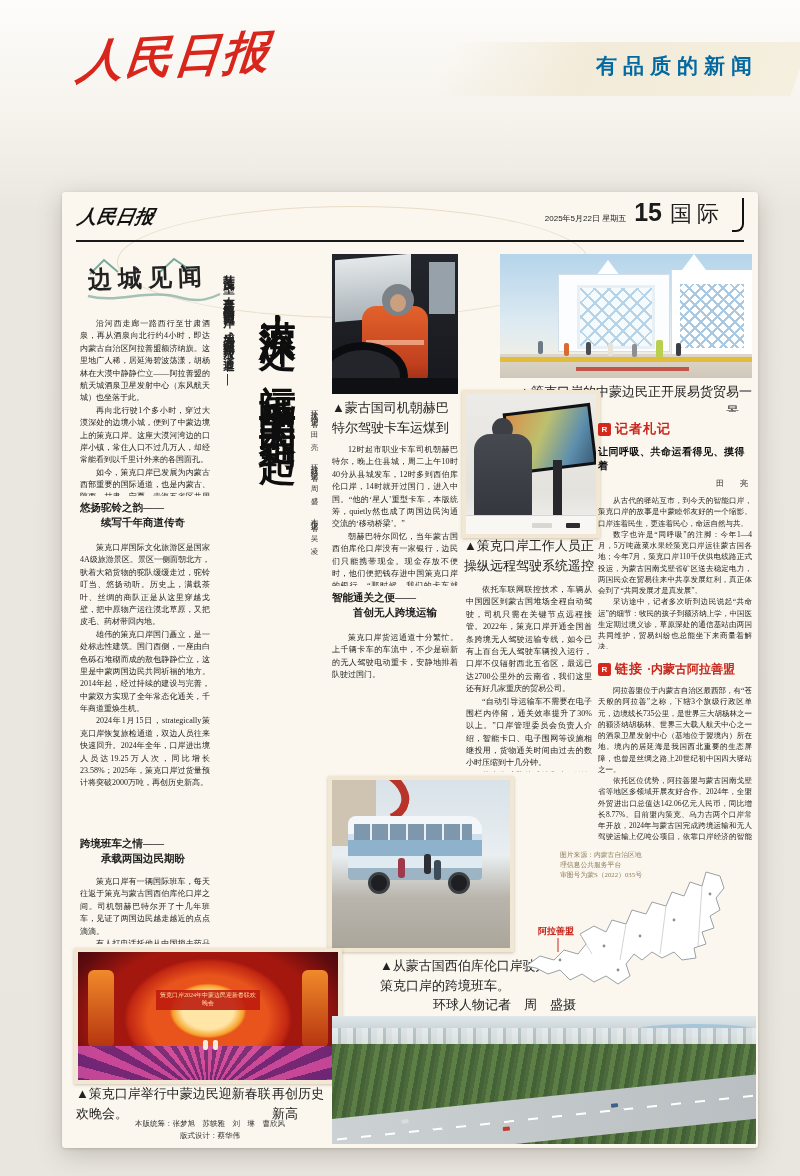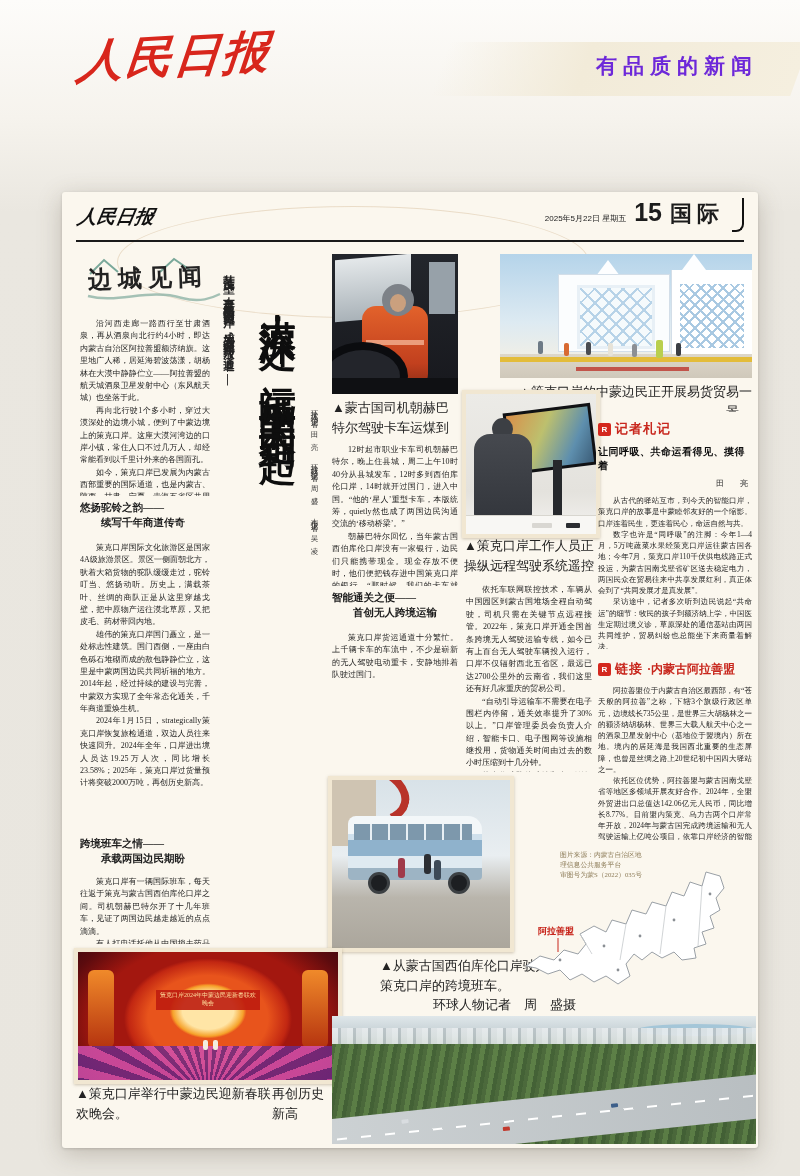--- a/index.html
+++ b/index.html
@@ -7,32 +7,32 @@
     width:800px;height:1176px;position:relative;overflow:hidden;
     background:linear-gradient(180deg,#fdfcfa 0%,#f6f3ed 10%,#eae7e0 18%,#e9e6df 100%);
     font-family:"Liberation Serif","DejaVu Serif",serif;color:#1c1c1c;
   }
   .abs{position:absolute;}
   
   .mast-logo{left:78px;top:26px;font-size:46px;font-weight:900;color:#d8261c;
     transform:skewX(-8deg) rotate(-3deg);letter-spacing:2px;font-style:italic;}
   .mast-band{left:440px;top:42px;width:360px;height:54px;transform:skewX(-20deg);
     background:linear-gradient(90deg,rgba(247,241,229,0),#f2ebd9 40%,#f5efdf);}
-  .mast-tag{left:596px;top:52px;font-size:21px;color:#6d28d9;letter-spacing:6px;font-weight:600;}
+  .mast-tag{left:596px;top:52px;font-size:21px;color:#0369a1;letter-spacing:6px;font-weight:600;}
   
   .page{left:62px;top:192px;width:696px;height:956px;background:#fbf7ee;border-radius:3px;
     box-shadow:0 6px 24px rgba(90,80,60,.28),0 1px 3px rgba(0,0,0,.15);overflow:hidden;}
   .arc-dec{left:55px;top:14px;width:470px;height:110px;border:1.5px solid rgba(190,150,100,.5);
     border-radius:50%;opacity:.55;}
   .ph-logo{left:16px;top:12px;font-size:19px;font-weight:900;font-style:italic;
     transform:skewX(-10deg);color:#111;}
   .ph-right{right:14px;top:6px;display:flex;align-items:baseline;gap:8px;}
   .ph-date{font-size:8px;color:#222;font-family:"Liberation Sans",sans-serif;}
   .ph-num{font-size:25px;font-weight:900;font-family:"Liberation Sans",sans-serif;}
-  .ph-sec{font-size:22px;font-weight:700;letter-spacing:5px;font-family:"Liberation Sans",sans-serif;}
+  .ph-sec{font-size:22px;font-weight:400;letter-spacing:5px;font-family:"Liberation Sans",sans-serif;}
   .ph-bracket{width:10px;height:32px;border-right:2px solid #111;border-bottom:2px solid #111;
     border-bottom-right-radius:8px;align-self:flex-end;margin-bottom:2px;}
   .ph-rule{left:14px;top:48px;width:668px;height:2px;background:#1a1a1a;}
   
   .stamp{left:20px;top:62px;width:142px;height:54px;}
   .stamp-t{position:absolute;left:6px;top:8px;font-size:24px;font-weight:900;letter-spacing:6px;
     transform:rotate(-2deg);color:#222;}
   
   .col{font-size:8px;line-height:1.55;text-align:justify;overflow:hidden;color:#1d1d1d;}
   .p{margin:0;text-indent:2em;}
@@ -356,20 +356,24 @@
       <div class="st-banner">策克口岸2024年中蒙边民迎新春联欢晚会</div>
       <div class="st-floor"></div>
       <div class="st-perf" style="left:48%;"></div>
       <div class="st-perf" style="left:52%;"></div>
     </div>
   </div>
   <div class="abs cap" style="left:14px;top:892px;width:258px;display:flex;justify-content:space-between;">
     <span>▲策克口岸举行中蒙边民迎新春联欢晚会。</span>
     <span>再创历史新高</span>
   </div>
+  <div class="abs footer-credit" style="left:40px;top:926px;width:216px;">
+    <div>本版统筹：张梦旭　苏轶雅　刘　琳　曹欣风</div>
+    <div>版式设计：蔡华伟</div>
+  </div>
 
   <div class="abs" style="left:270px;top:824px;width:424px;height:128px;">
     <div class="ph aerial">
       <div class="ae-lake"></div>
       <div class="ae-city"></div>
       <div class="ae-trees"></div>
       <div class="ae-road">
         <div class="ae-line"></div>
         <div class="ae-car" style="left:90px;top:8px;background:#d9dde0;"></div>
         <div class="ae-car" style="left:190px;top:26px;background:#c23a2e;"></div>

